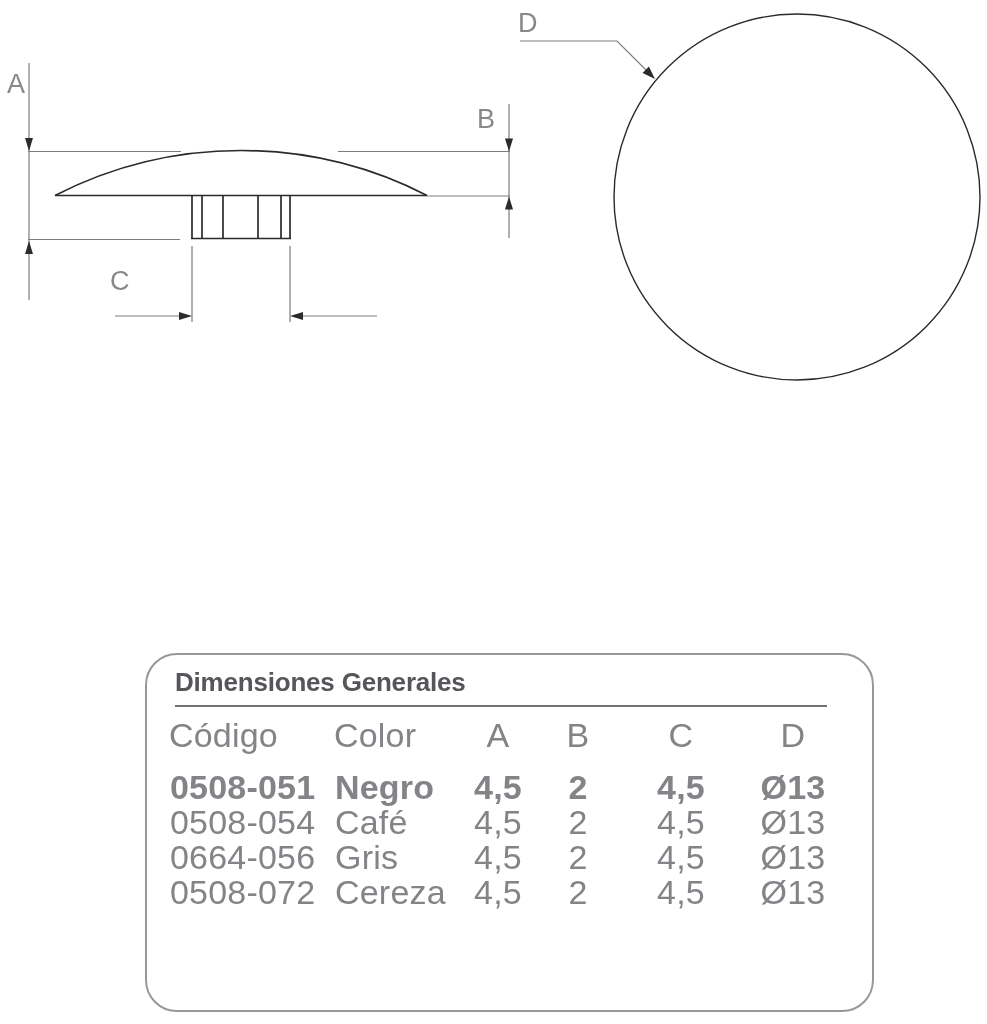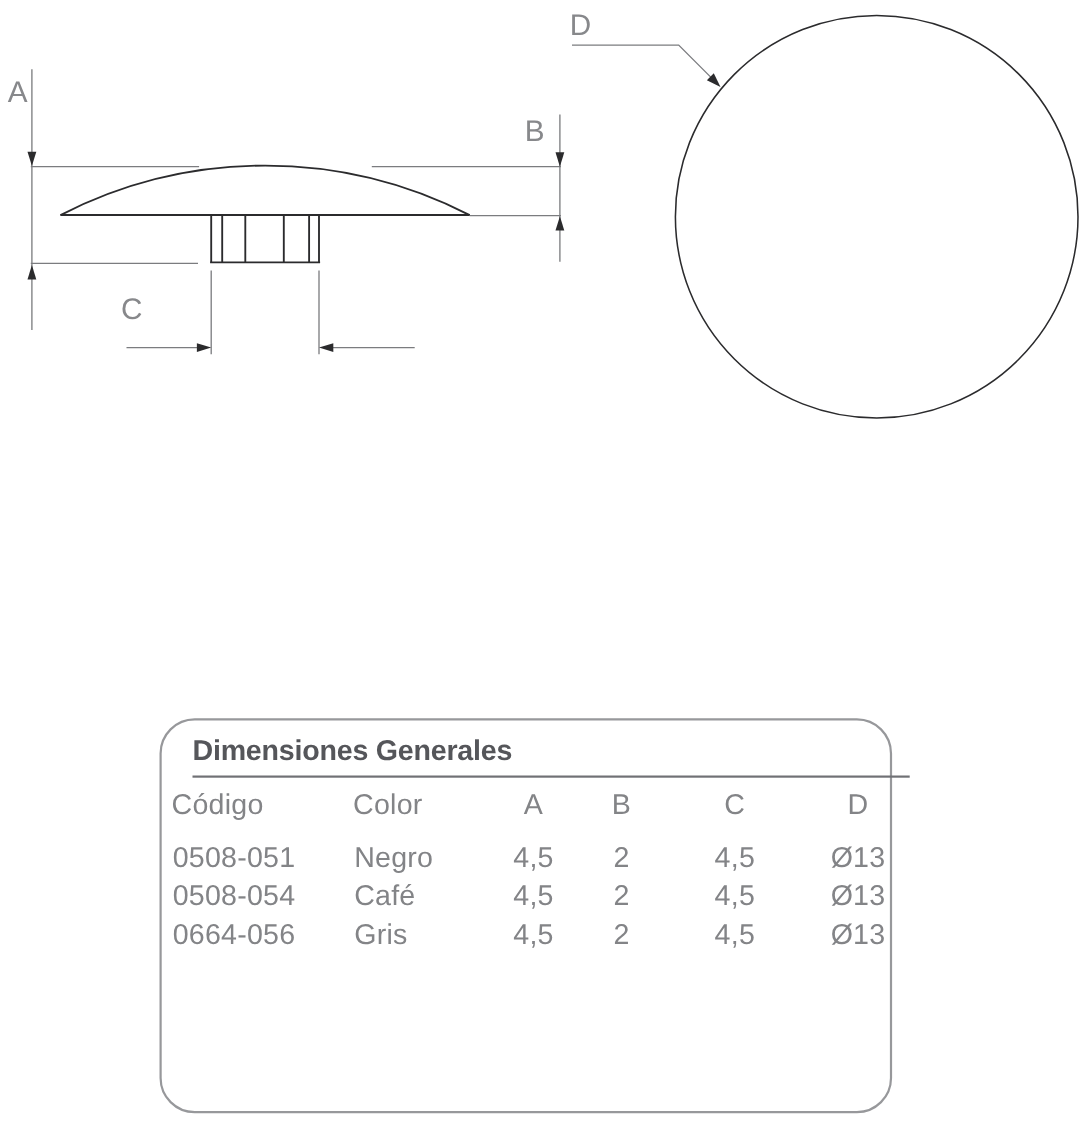--- a/index.html
+++ b/index.html
@@ -8,34 +8,34 @@
     font-family:"Liberation Sans", sans-serif;overflow:hidden;
   }
   .drawing{position:absolute;left:0;top:0;width:987px;height:430px;}
   .dim-line{stroke:#7b7c7f;stroke-width:1.2;fill:none;}
   .dark-line{stroke:#2b2b2d;stroke-width:1.7;fill:none;}
   .thin-dark{stroke:#2b2b2d;stroke-width:1.4;fill:none;}
   .arrow{fill:#2b2b2d;stroke:none;}
   .dimlabel{fill:#87888b;font-size:27px;font-family:"Liberation Sans",sans-serif;}
 
   .panel{
-    position:absolute;left:145px;top:653px;width:666px;height:359px;
+    position:absolute;left:145px;top:653px;width:729px;height:359px;
     border:2px solid #97989b;border-radius:32px;box-sizing:border-box;background:#fff;
   }
   .panel-title{
     margin:12px 0 0 28px;font-size:26px;font-weight:bold;color:#55565a;letter-spacing:-0.2px;
   }
   .rule{height:0;border-top:2px solid #707175;margin:7px 0 0 28px;width:652px;}
   table{
-    border-collapse:collapse;table-layout:fixed;margin-left:9px;width:674px;
-    color:#838487;font-size:26px;letter-spacing:0.2px;
+    border-collapse:collapse;table-layout:fixed;margin-left:22px;width:674px;
+    color:#838487;font-size:34px;letter-spacing:0.2px;
   }
   th{font-weight:normal;padding:9px 0 4px;}
   td{height:33px;line-height:33px;}
-  tbody tr:first-child td{padding-top:12px;}
+  tbody tr:first-child td{padding-top:12px;font-weight:bold;}
   .l{text-align:left;}
   .c{text-align:center;}
 </style>
 </head>
 <body>
 
 <svg class="drawing" viewBox="0 0 987 430">
 
   <g>
 
@@ -134,15 +134,23 @@
         <td class="c">Ø13</td>
       </tr>
       <tr>
         <td class="l">0664-056</td>
         <td class="l">Gris</td>
         <td class="c">4,5</td>
         <td class="c">2</td>
         <td class="c">4,5</td>
         <td class="c">Ø13</td>
       </tr>
+      <tr>
+        <td class="l">0508-072</td>
+        <td class="l">Cereza</td>
+        <td class="c">4,5</td>
+        <td class="c">2</td>
+        <td class="c">4,5</td>
+        <td class="c">Ø13</td>
+      </tr>
     </tbody>
   </table>
 </div>
 
 </body></html>

